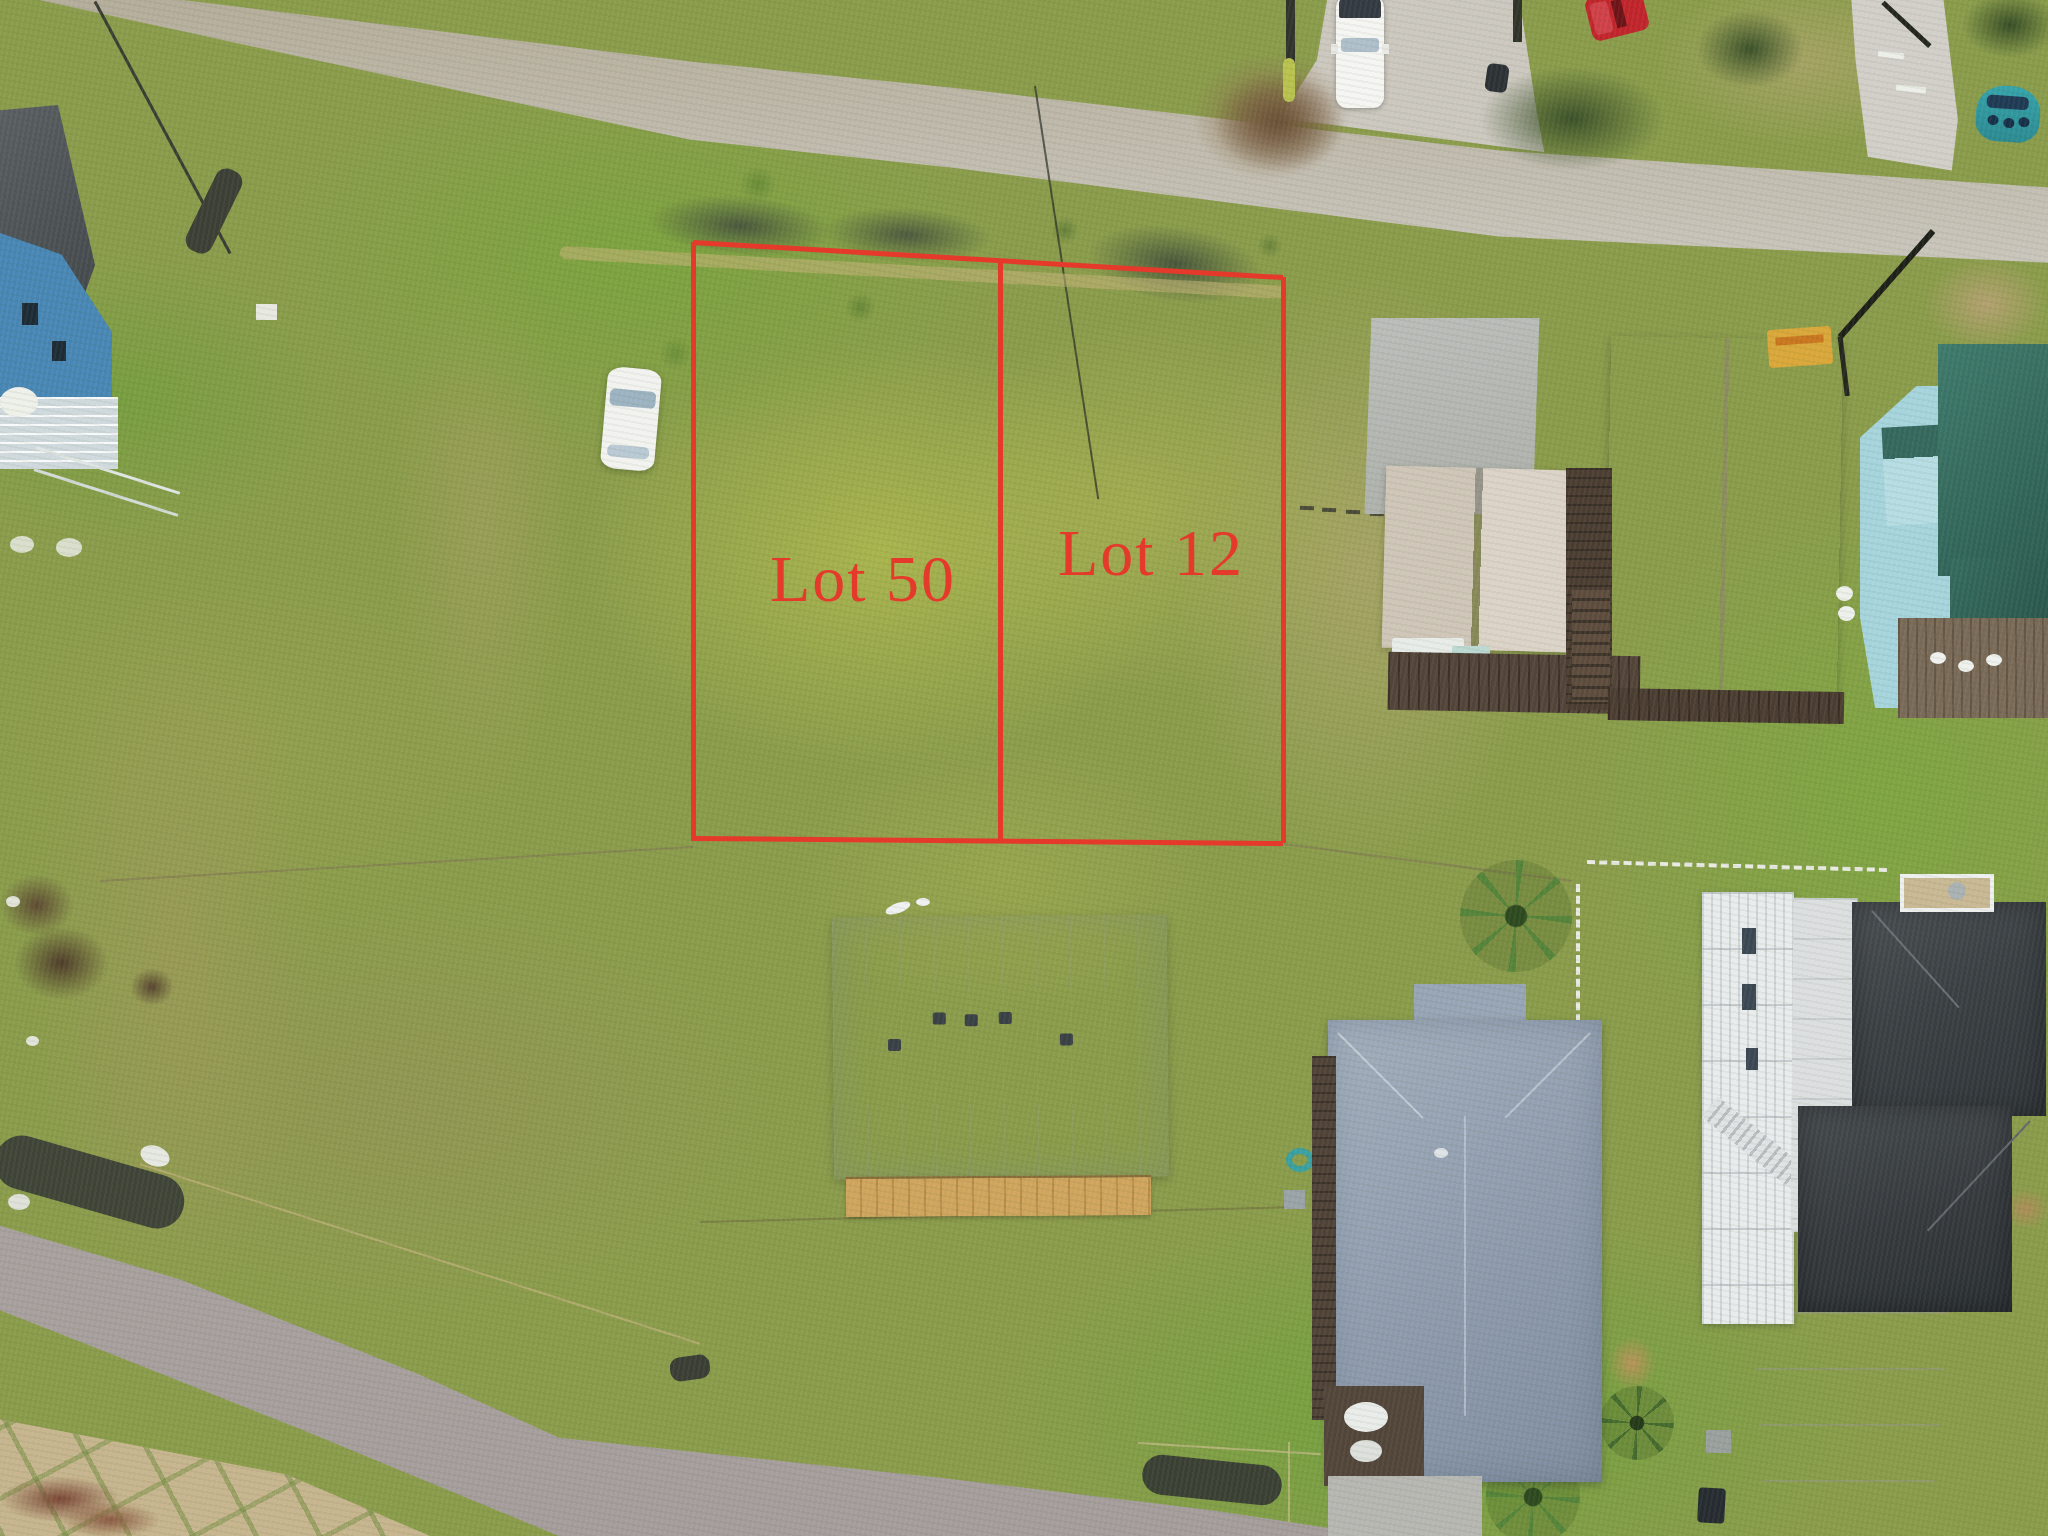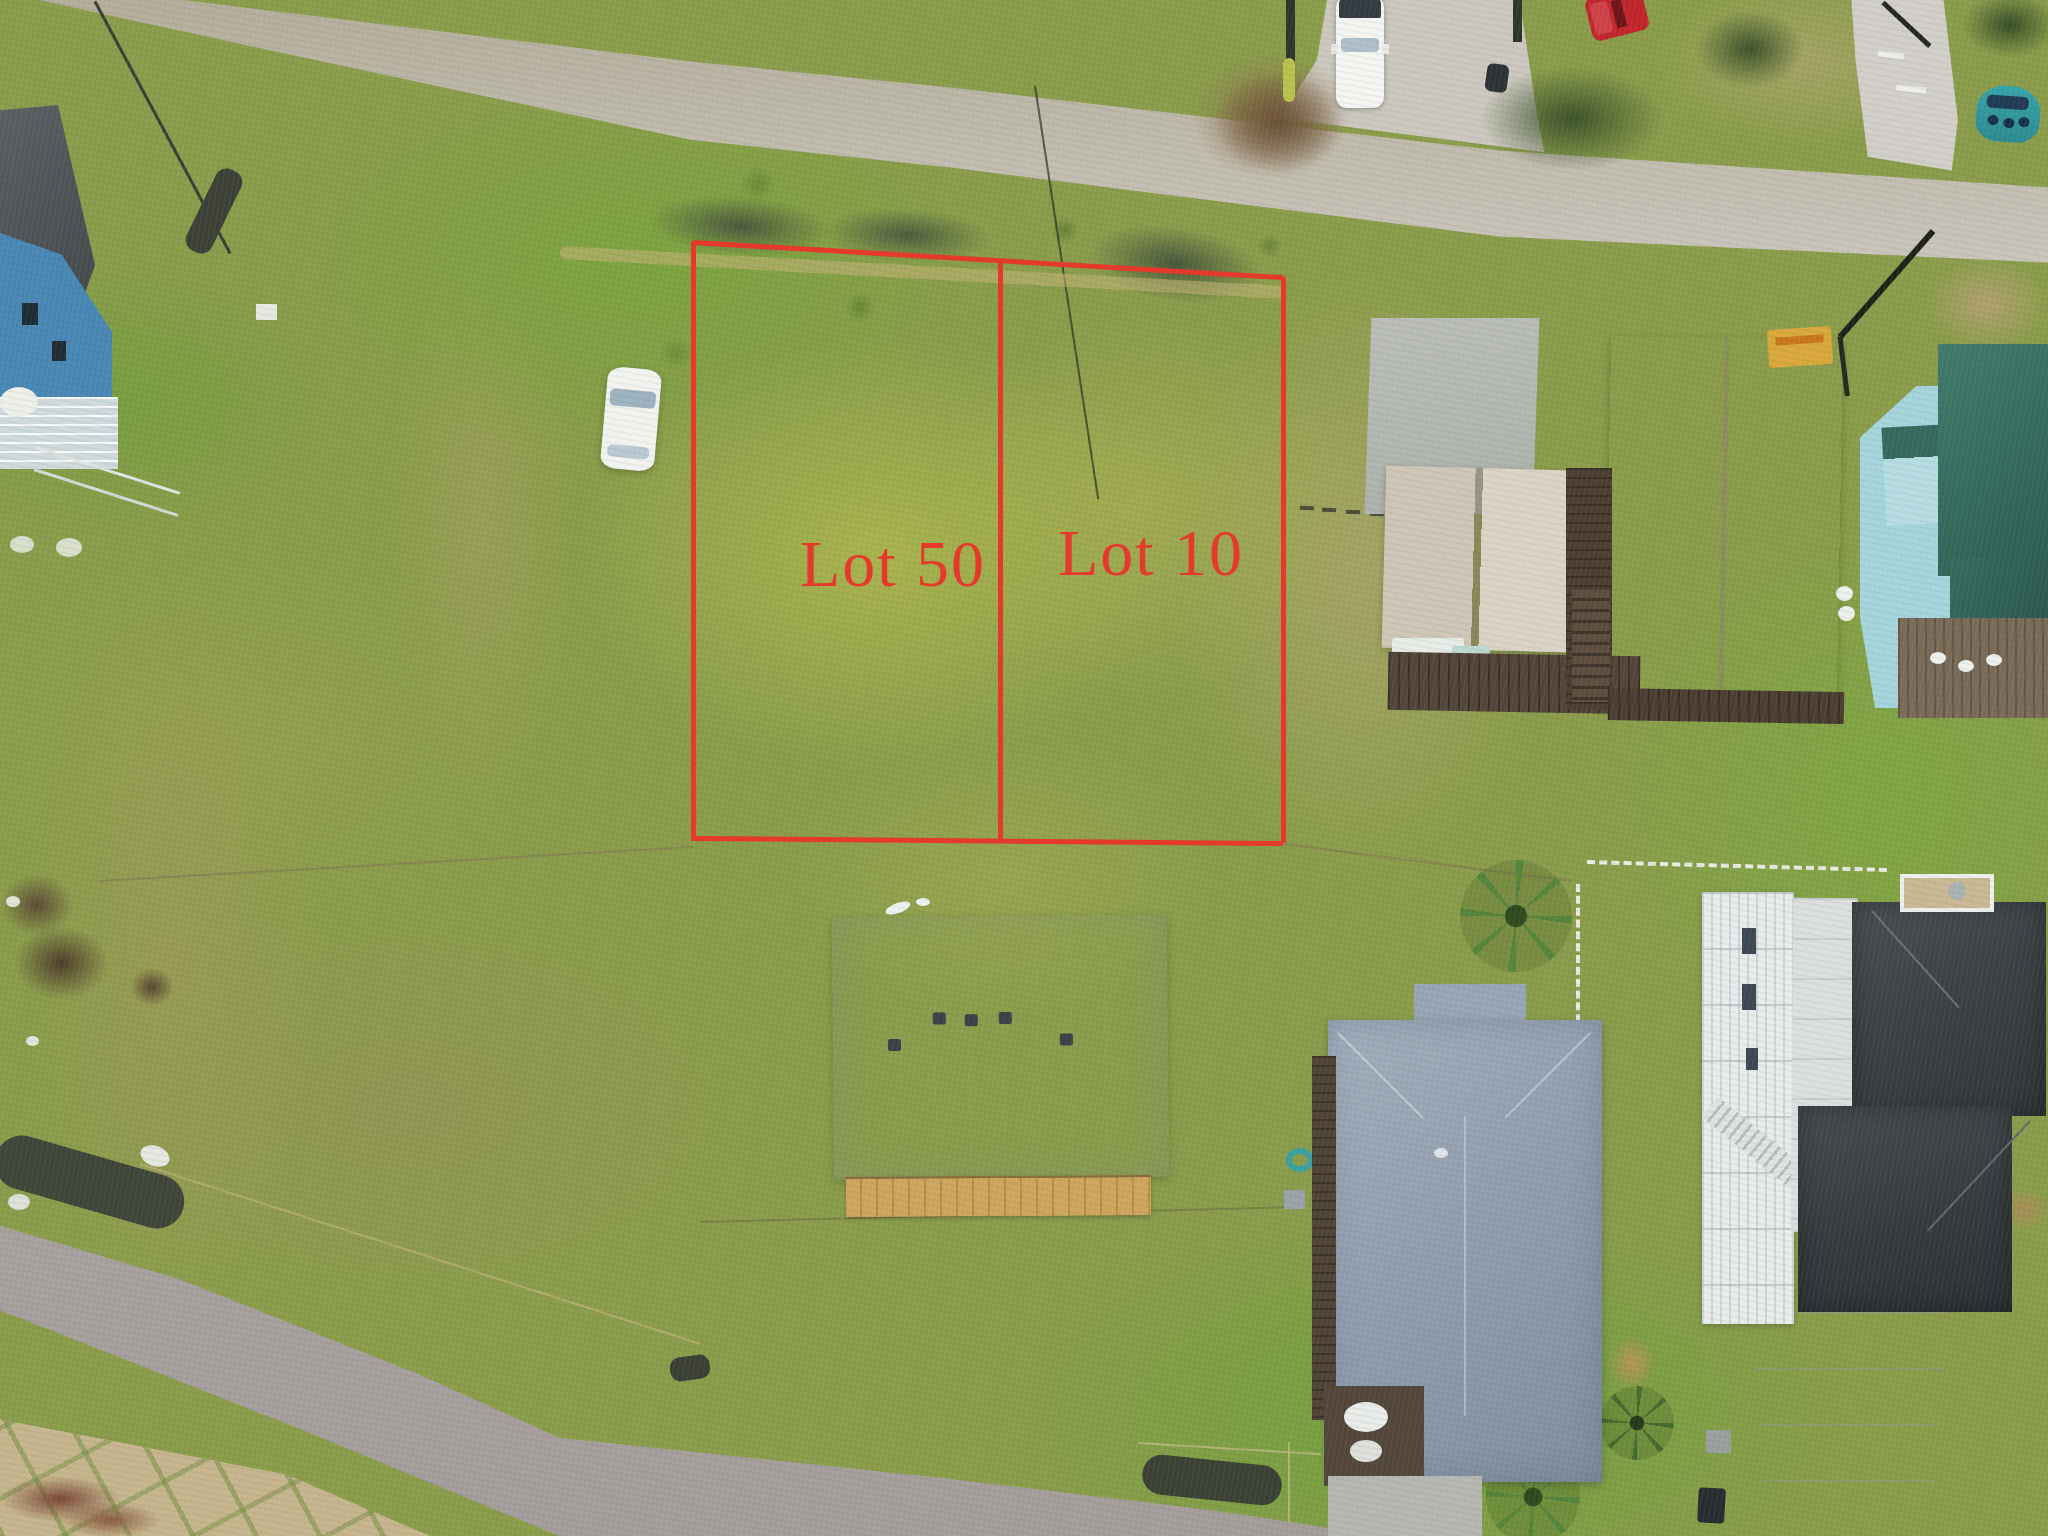--- a/index.html
+++ b/index.html
@@ -241,17 +241,17 @@
   <div class="a" style="left:1706px;top:1430px;width:25px;height:23px;background:#9aa09e;"></div>
 
   <div class="tex"></div>
 
   <div class="a" style="left:0;top:0;width:100%;height:100%;">
     <div class="redline ln" style="left:693px;top:240px;width:591px;height:5px;transform:rotate(3.4deg);"></div>
     <div class="redline" style="left:691px;top:242px;width:5px;height:599px;"></div>
     <div class="redline" style="left:998px;top:259px;width:5px;height:580px;"></div>
     <div class="redline" style="left:1281px;top:277px;width:5px;height:566px;"></div>
     <div class="redline ln" style="left:693px;top:836px;width:590px;height:5px;transform:rotate(.49deg);"></div>
-    <div class="lot-label" style="left:863px;top:564px;margin-left:30px;">Lot 50</div>
-    <div class="lot-label" style="left:1151px;top:553px;">Lot 10</div>
+    <div class="lot-label" style="left:863px;top:579px;">Lot 50</div>
+    <div class="lot-label" style="left:1151px;top:553px;">Lot 12</div>
   </div>
 
 </div>
 
 </body></html>

